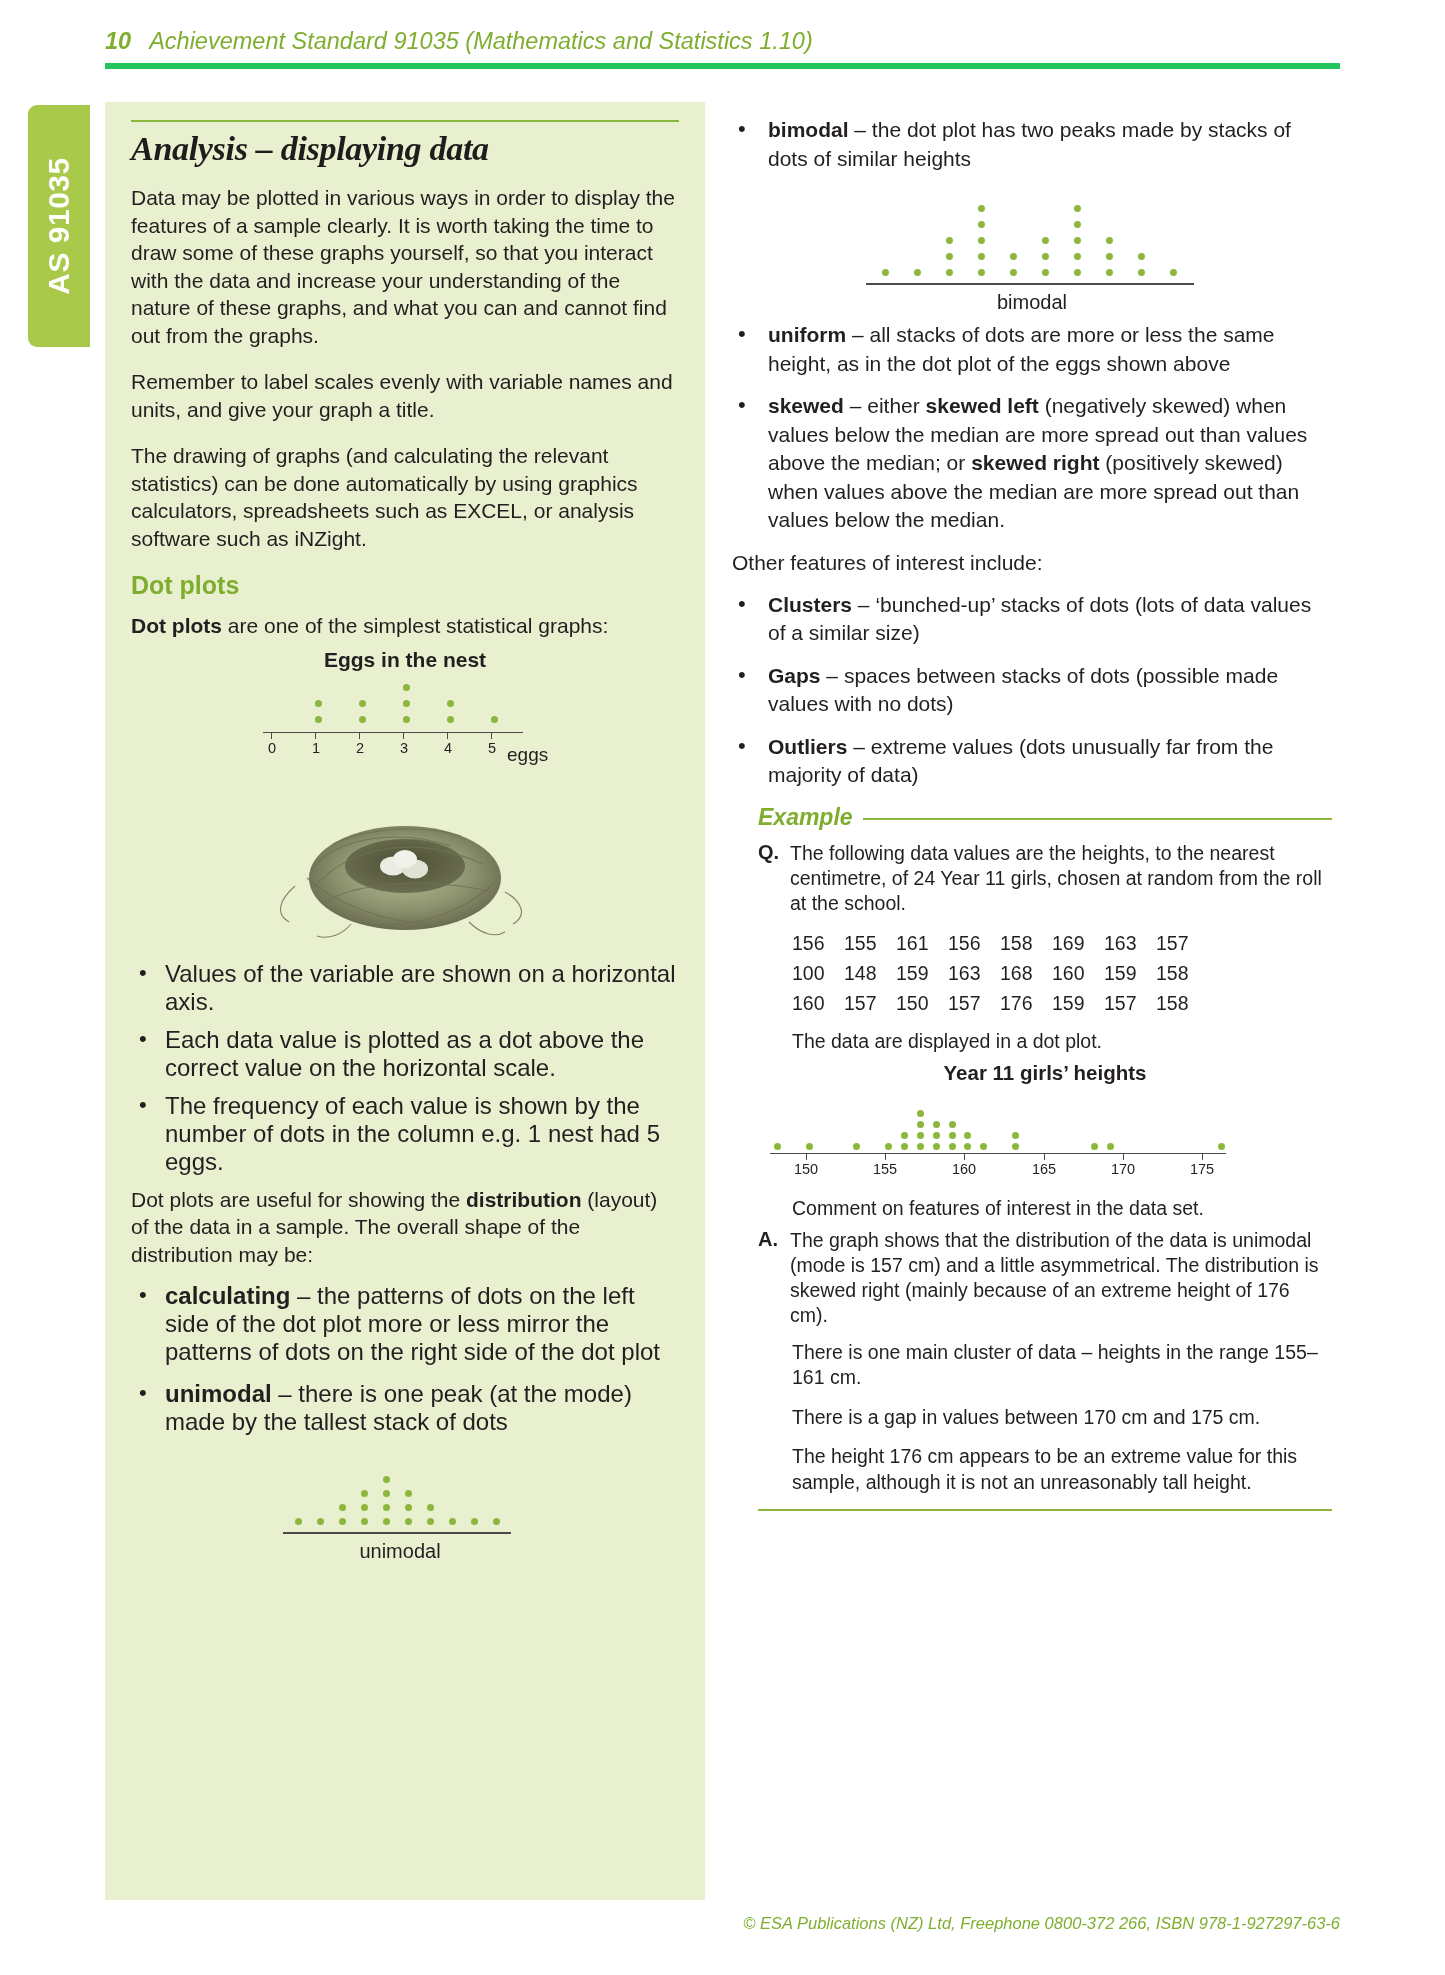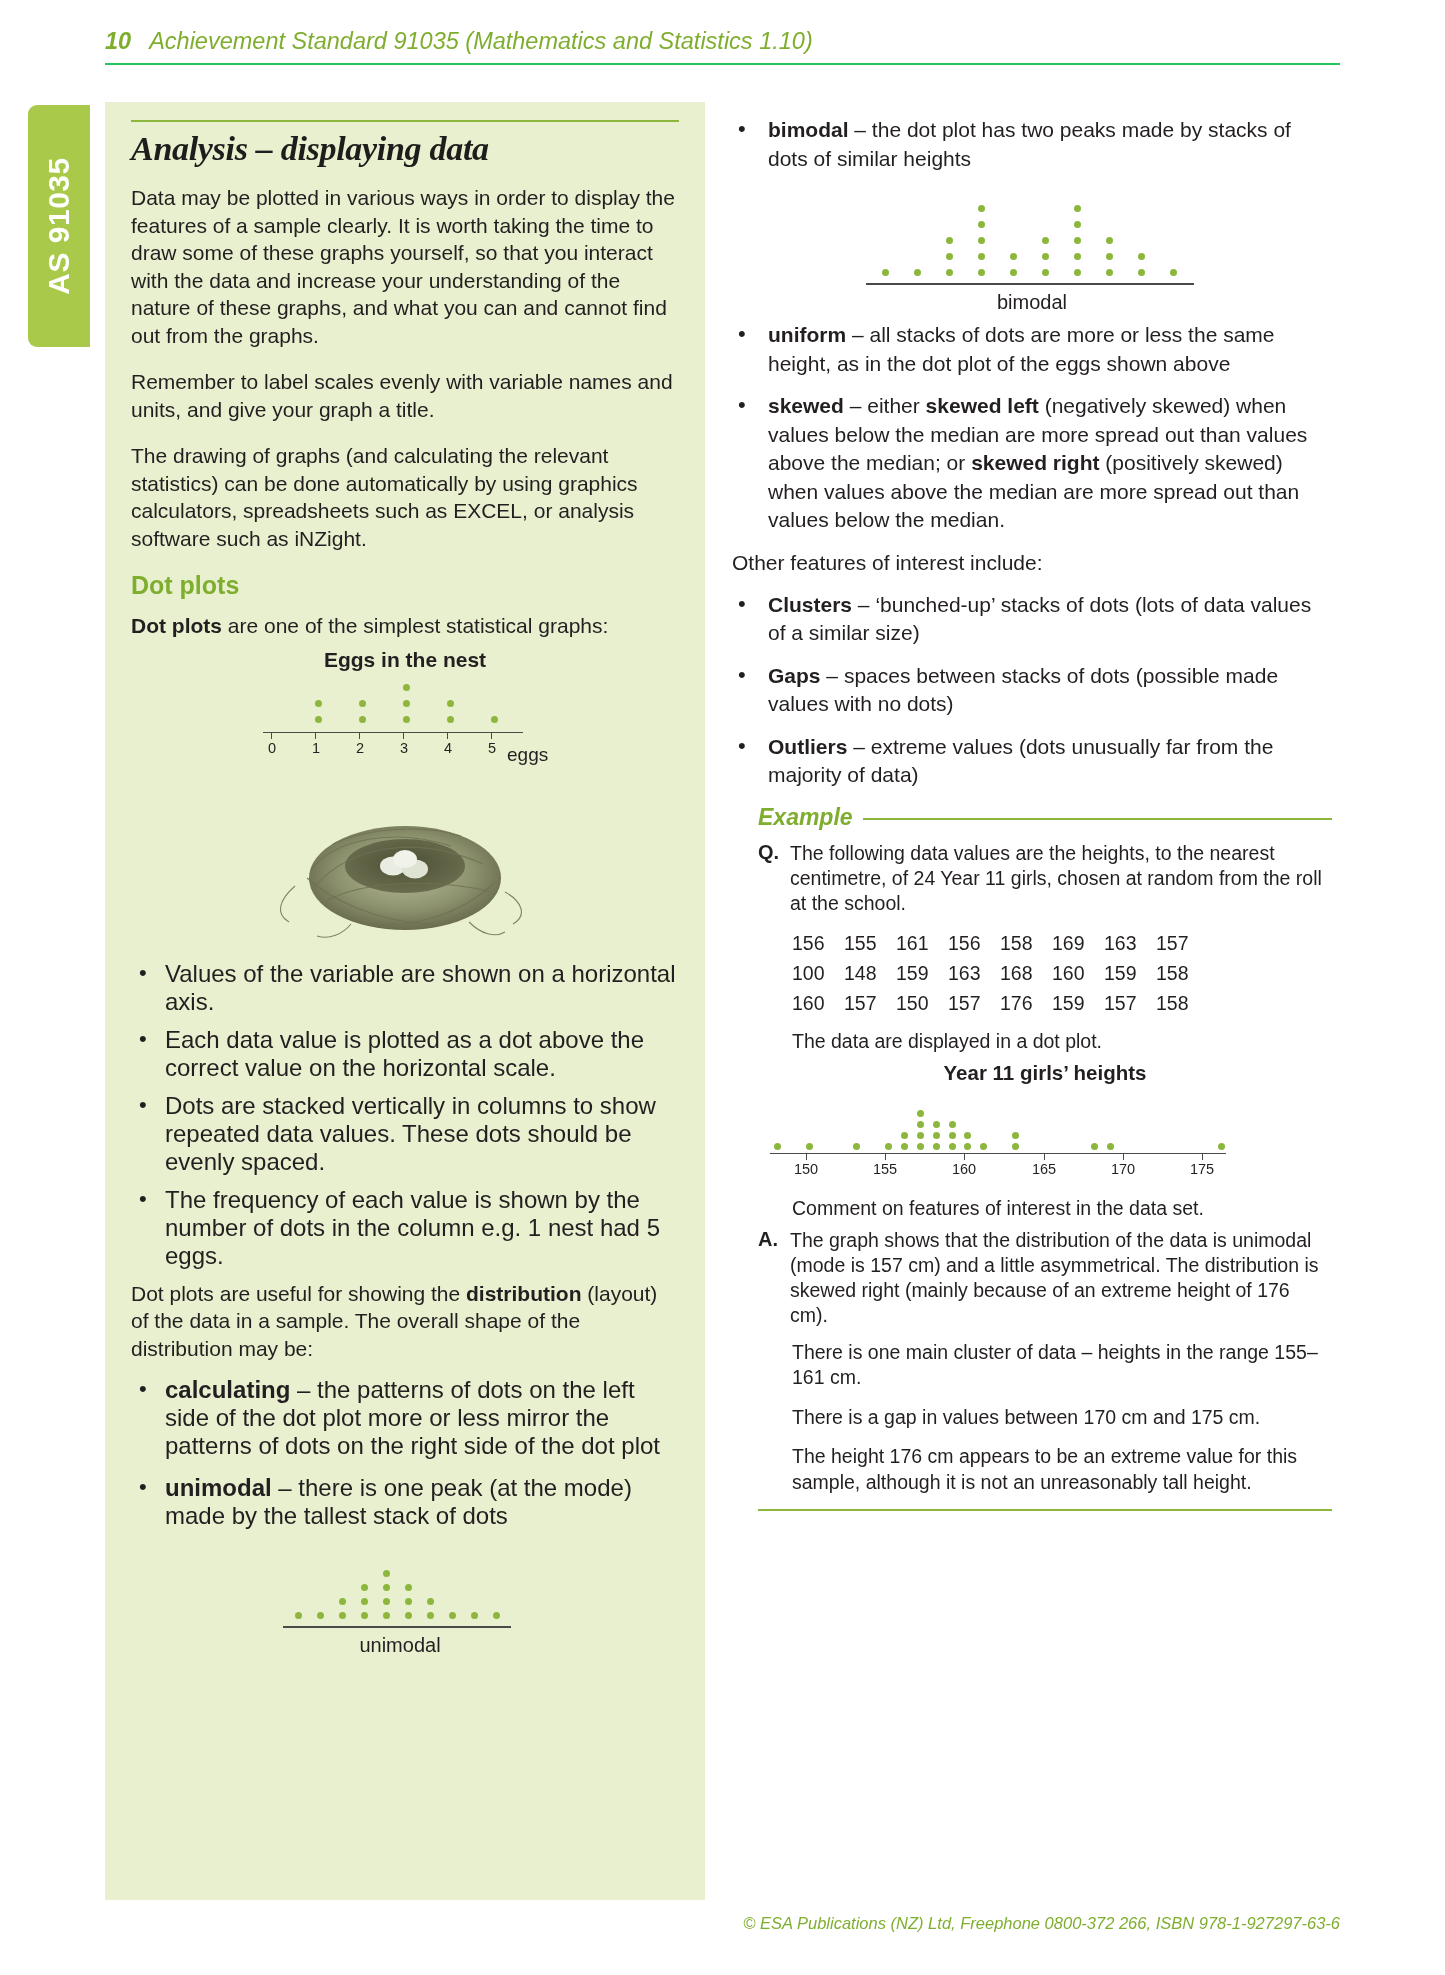--- a/index.html
+++ b/index.html
@@ -13,21 +13,21 @@
     overflow: hidden;
   }
   .page {
     position: absolute; inset: 0;
   }
 
   
   .header {
     position: absolute;
     left: 105px; top: 28px; width: 1235px;
-    border-bottom: 2px solid #22c55e;
+    border-bottom: 6px solid #22c55e;
     padding-bottom: 8px;
   }
   .header-line {
     font-style: italic;
     font-size: 23.5px;
     color: #7fae2f;
     white-space: nowrap;
   }
   .header-line .pagenum { font-weight: bold; font-style: italic; }
   .header-line .sp { display:inline-block; width: 18px; }
@@ -303,21 +303,20 @@
           </g>
           <ellipse cx="138" cy="92" rx="13" ry="9.5" fill="#e9ece0"></ellipse>
           <ellipse cx="160" cy="95" rx="13" ry="9.5" fill="#dfe3d4"></ellipse>
           <ellipse cx="150" cy="85" rx="12" ry="9" fill="#f1f3ea"></ellipse>
         </svg>
       </div>
 
       <ul class="bullets">
         <li>Values of the variable are shown on a horizontal axis.</li>
         <li>Each data value is plotted as a dot above the correct value on the horizontal scale.</li>
-        <li>Dots are stacked vertically in columns to show repeated data values. These dots should be evenly spaced.</li>
         <li>The frequency of each value is shown by the number of dots in the column e.g. 1 nest had 5 eggs.</li>
       </ul>
 
       <p class="body" style="margin-top:6px;margin-bottom:14px;"><span>Dot plots are useful for showing the </span><span class="b">distribution</span><span> (layout) of the data in a sample. The overall shape of the distribution may be:</span></p>
 
       <ul class="bullets">
         <li><span class="b">calculating</span><span> – the patterns of dots on the left side of the dot plot more or less mirror the patterns of dots on the right side of the dot plot</span></li>
         <li style="margin-top:14px;"><span class="b">unimodal</span><span> – there is one peak (at the mode) made by the tallest stack of dots</span></li>
       </ul>
 

